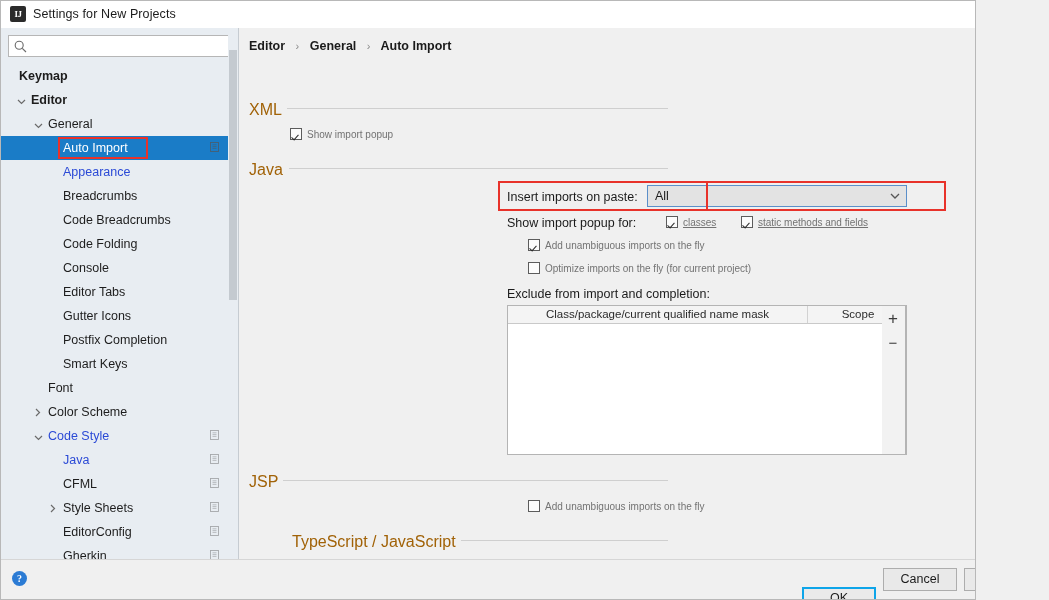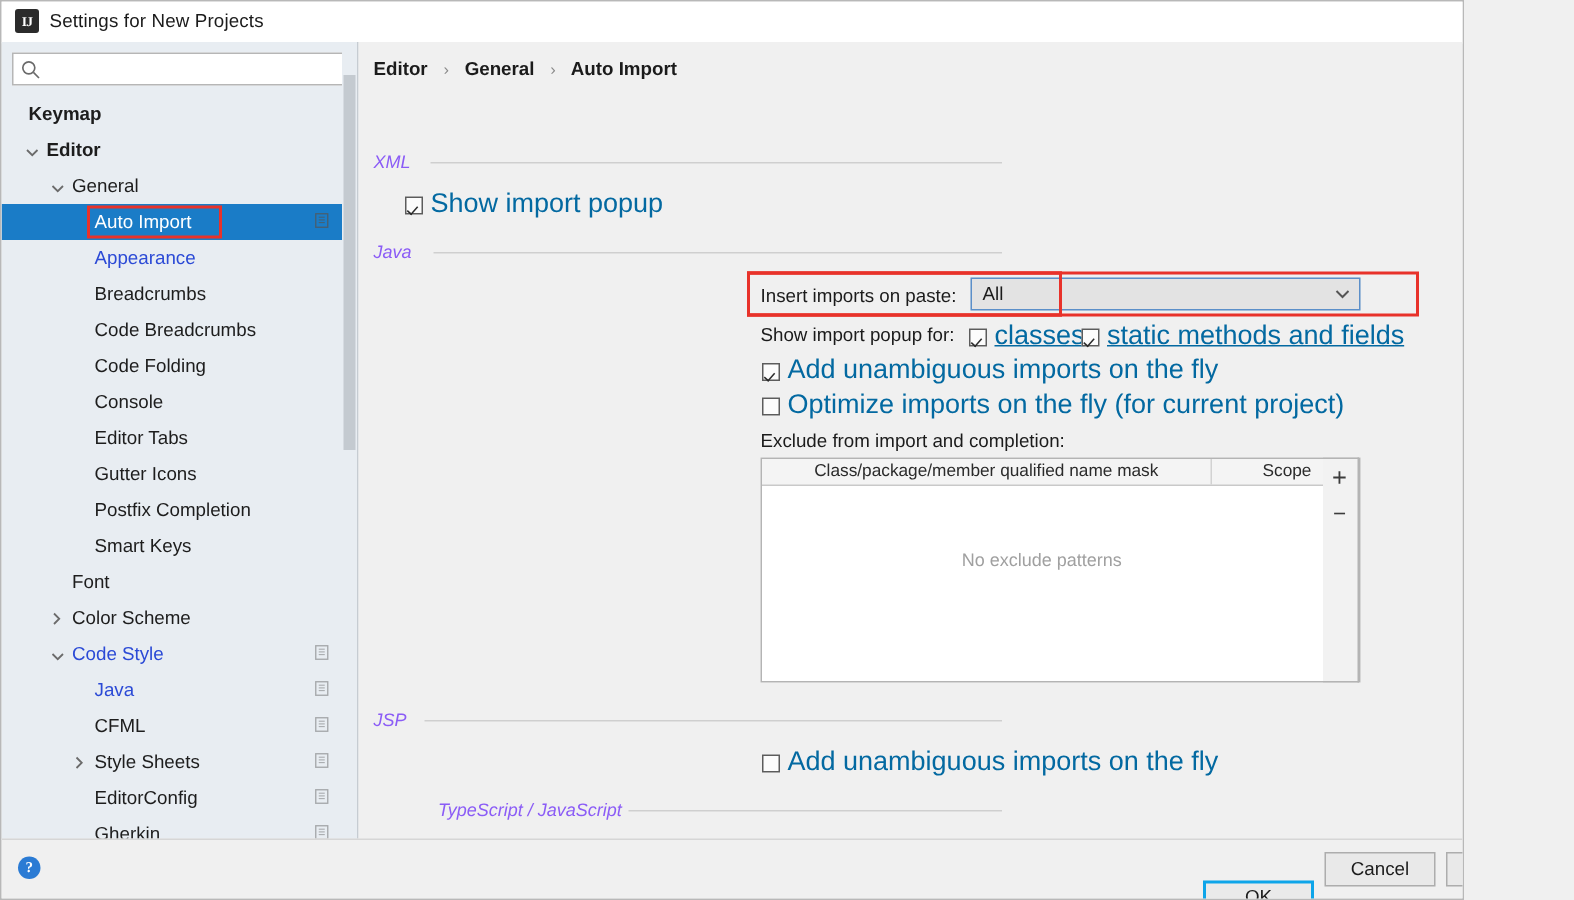--- a/index.html
+++ b/index.html
@@ -154,39 +154,39 @@
   }
   .breadcrumb .sep {
     color: #8a8a8a;
     font-weight: normal;
     padding: 0 7px;
     font-size: 11px;
   }
 
   .section-label {
     position: absolute;
-    font-size: 12px;
-    color: #8b5cf6;
+    font-size: 16px;
+    color: #a16207;
     background: #f0f0f0;
     padding-right: 5px;
     z-index: 2;
-    font-style: italic;
   }
   .section-line {
     position: absolute;
     height: 1px;
     background: #cfcfcf;
   }
 
   .cb-row {
     position: absolute;
-    font-size: 18px;
-    color: #0369a1;
+    font-size: 10px;
+    color: #737373;
     white-space: nowrap;
     line-height: 14px;
+    margin-left: 20px;
   }
   .cbox {
     display: inline-block;
     width: 12px; height: 12px;
     border: 1px solid #5c5c5c;
     background: #fcfcfc;
     box-sizing: border-box;
     vertical-align: -2px;
     position: relative;
     margin-right: 5px;
@@ -547,24 +547,23 @@
     </div>
 
     <div class="cb-row" style="left:269px; top:234px;">
       <span class="cbox"></span><span>Optimize imports on the fly (for current project)</span>
     </div>
 
     <div class="plain-label" style="left:268px; top:259px;">Exclude from import and completion:</div>
 
     <div class="tablebox">
       <div class="thead">
-        <div class="th1">Class/package/member qualified name mask</div>
+        <div class="th1">Class/package/current qualified name mask</div>
         <div class="th2">Scope</div>
       </div>
-      <div class="empty-msg">No exclude patterns</div>
     </div>
 
     <div class="tbtns">
       <div class="tbtn" style="top:1px; font-size:17px;">+</div>
       <div class="tbtn" style="top:25px; font-size:15px;">−</div>
     </div>
 
     <div class="section-label" style="left:10px; top:445px;">JSP</div>
     <div class="section-line" style="left:44px; top:452px; width:385px;"></div>
 

